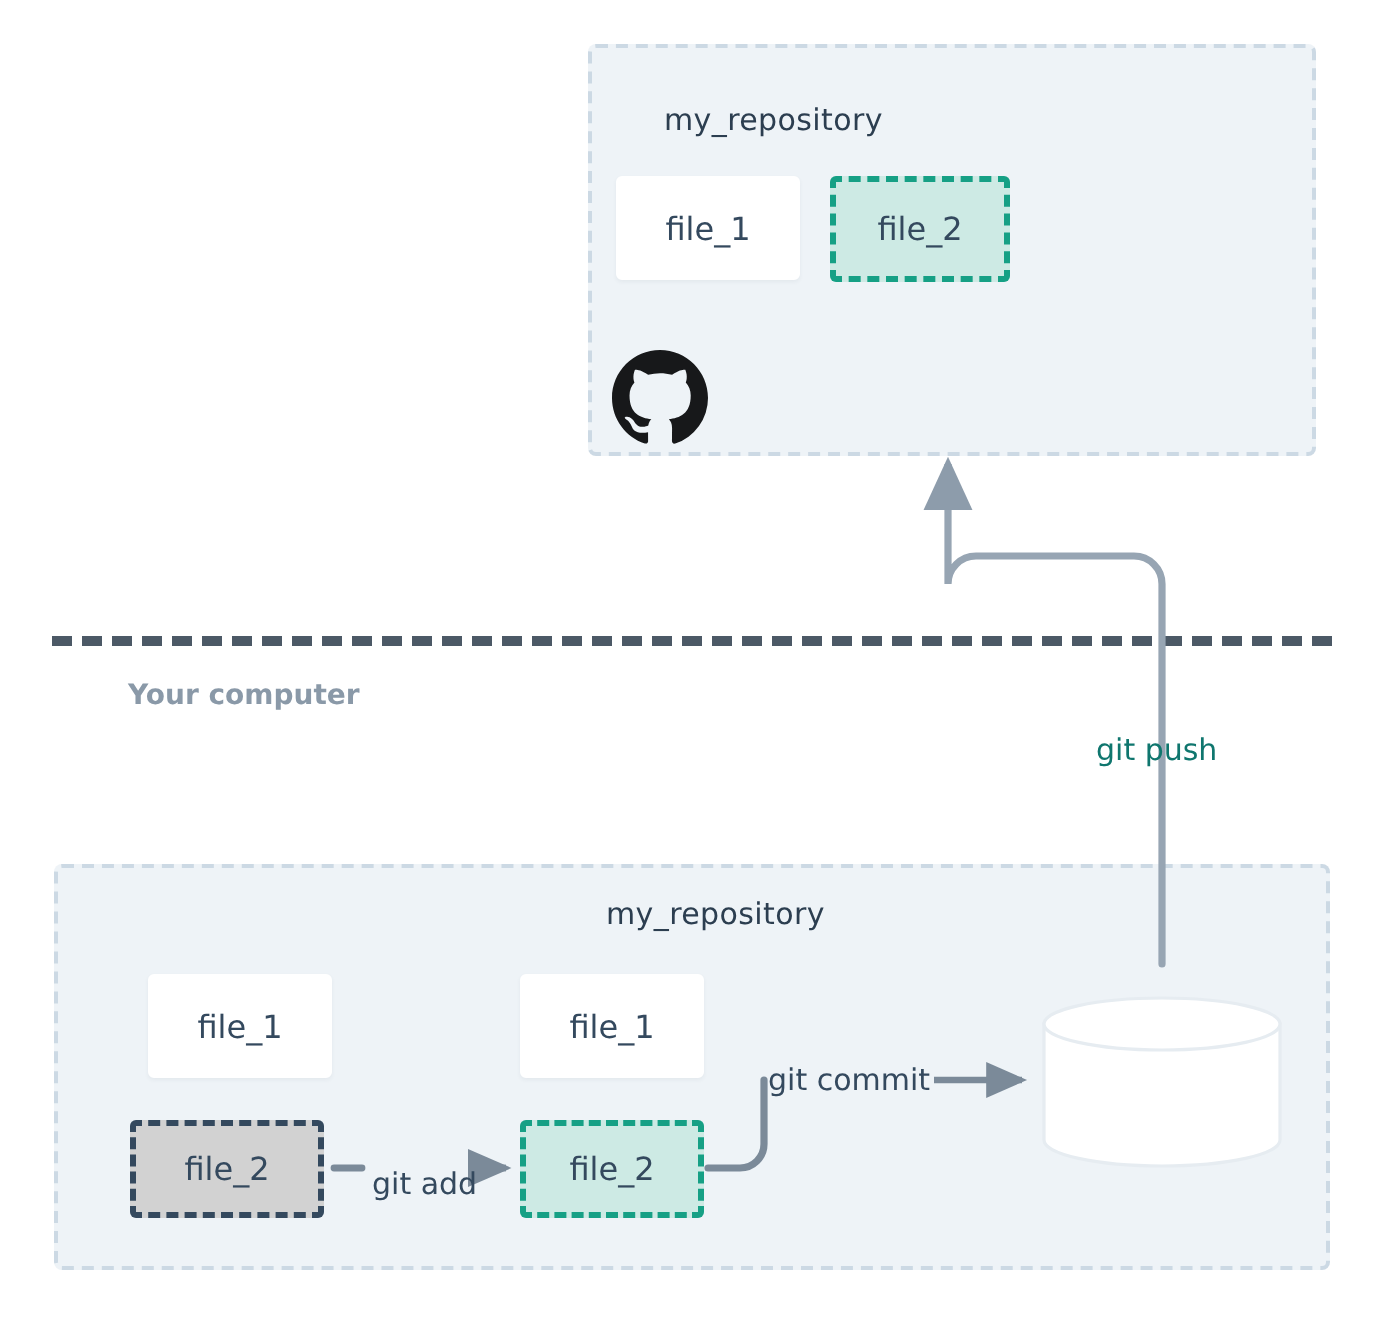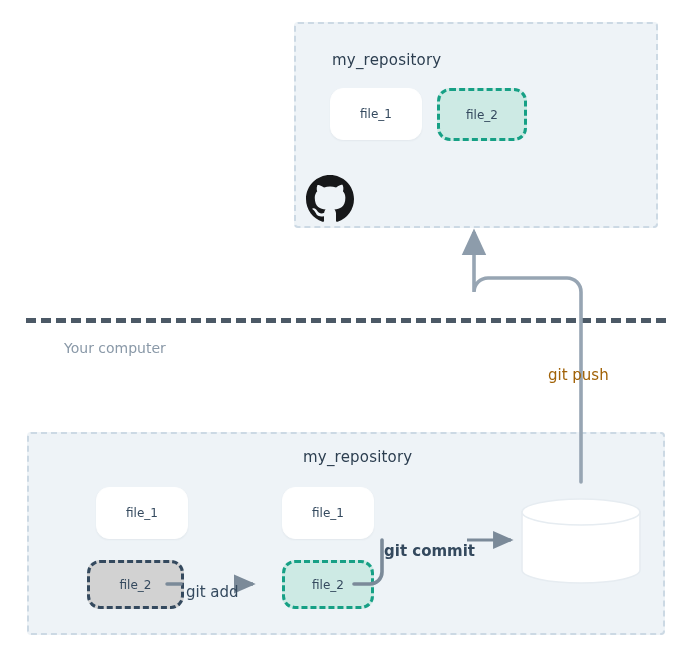--- a/index.html
+++ b/index.html
@@ -29,24 +29,23 @@
     white-space:nowrap;
   }
   #remote-title{left:332px;top:51px;}
   #local-title {left:303px;top:448px;}
 
   
   .filebox{
     position:absolute;
     box-sizing:border-box;
     display:flex;align-items:center;justify-content:center;
-    font-size:12px;color:#34495e;
-    border-radius:13px;
+    font-size:16px;color:#34495e;
+    border-radius:3px;
     white-space:nowrap;
-    margin-left:22px;
   }
   .filebox.plain{
     background:#ffffff;
     border:1px solid #ffffff;
     box-shadow:0 1px 2px rgba(44,62,80,.06);
   }
   .filebox.staged{
     background:#cdeae4;
     border:3px dashed #16a085;
   }
@@ -71,35 +70,35 @@
     position:absolute;left:26px;top:318px;width:640px;height:0;
     border-top:5px dashed #4c5966;
   }
   .zone-label{
     position:absolute;
     font-size:14px;
     color:#8a99a8;
     white-space:nowrap;
   }
   #label-remote{left:64px;top:291px;}
-  #label-local {left:64px;top:340px;}
+  #label-local {left:64px;top:340px;font-weight:bold;}
 
   
   #wires{position:absolute;left:0;top:0;width:692px;height:660px;pointer-events:none;}
 
   
   .cmd{
     position:absolute;
     font-size:15px;
     color:#34495e;
     white-space:nowrap;
   }
   #cmd-gitadd   {left:186px;top:583px;}
-  #cmd-gitcommit{left:384px;top:542px;font-weight:bold;}
-  #cmd-gitpush  {left:548px;top:366px;color:#a16207;}
+  #cmd-gitcommit{left:384px;top:531px;}
+  #cmd-gitpush  {left:548px;top:366px;color:#0f766e;}
 
   
   #commit-cyl{position:absolute;left:521px;top:498px;width:120px;height:86px;}
   #commit-label{
     position:absolute;left:521px;top:498px;width:120px;height:86px;
     display:flex;align-items:center;justify-content:center;
     font-size:15px;color:#34495e;white-space:nowrap;
   }
 </style>
 </head>

